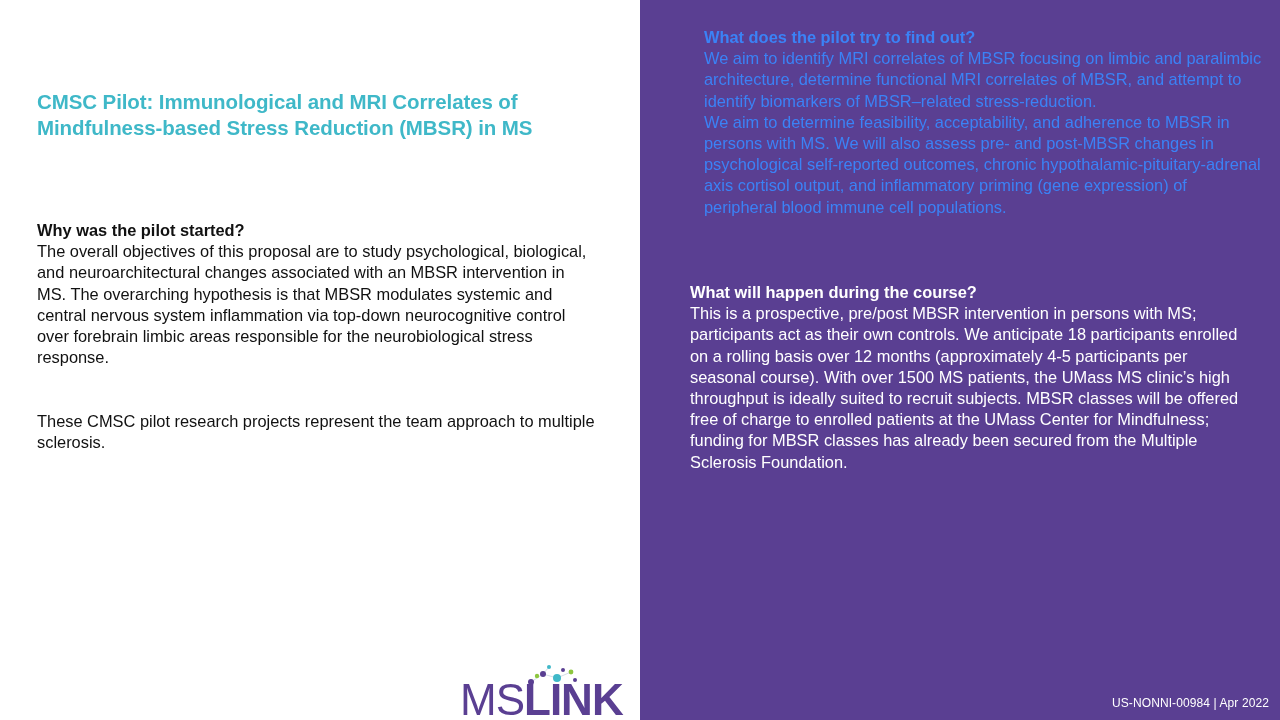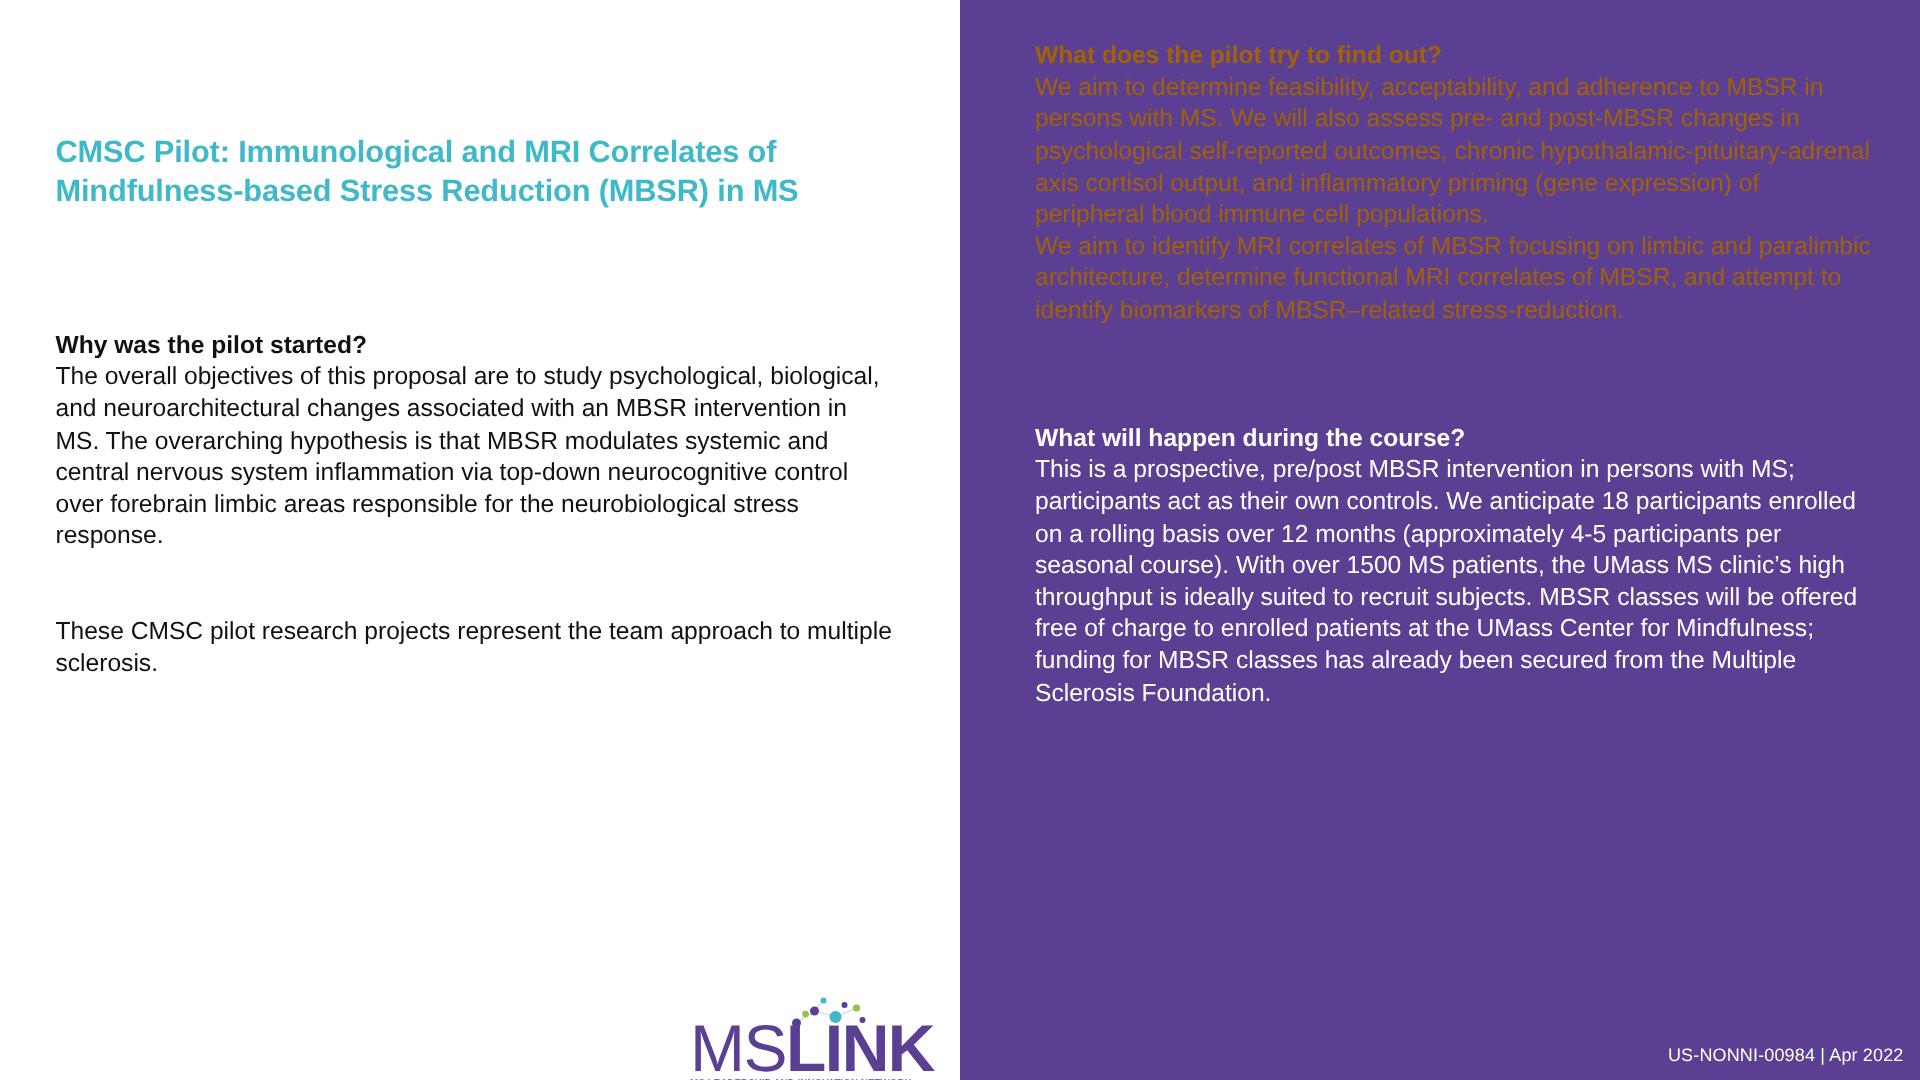--- a/index.html
+++ b/index.html
@@ -85,24 +85,24 @@
     </svg>
     <div class="word"><span>MS</span><b><span>LINK</span></b></div>
     <div class="tm">™</div>
     <div class="tagline">MS LEADERSHIP AND INNOVATION NETWORK</div>
     <div class="subtag">AN EMD SERONO SIGNATURE INITIATIVE</div>
   </div>
 </div>
 
 <div class="right-panel"></div>
 
-<div class="section find" style="color:#a16207;">
+<div class="section find" style="color:#3b82f6;margin-left:14px;">
   <div class="heading">What does the pilot try to find out?</div>
+  <div>We aim to identify MRI correlates of MBSR focusing on limbic and paralimbic architecture, determine functional MRI correlates of MBSR, and attempt to identify biomarkers of MBSR–related stress-reduction.</div>
   <div>We aim to determine feasibility, acceptability, and adherence to MBSR in persons with MS. We will also assess pre- and post-MBSR changes in psychological self-reported outcomes, chronic hypothalamic-pituitary-adrenal axis cortisol output, and inflammatory priming (gene expression) of peripheral blood immune cell populations.</div>
-  <div>We aim to identify MRI correlates of MBSR focusing on limbic and paralimbic architecture, determine functional MRI correlates of MBSR, and attempt to identify biomarkers of MBSR–related stress-reduction.</div>
 </div>
 
 <div class="section happen" style="color:#ffffff;">
   <div class="heading">What will happen during the course?</div>
   <div>This is a prospective, pre/post MBSR intervention in persons with MS; participants act as their own controls. We anticipate 18 participants enrolled on a rolling basis over 12 months (approximately 4-5 participants per seasonal course). With over 1500 MS patients, the UMass MS clinic’s high throughput is ideally suited to recruit subjects. MBSR classes will be offered free of charge to enrolled patients at the UMass Center for Mindfulness; funding for MBSR classes has already been secured from the Multiple Sclerosis Foundation.</div>
 </div>
 
 <div class="footer-code">US-NONNI-00984 | Apr 2022</div>
 
 </body></html>

